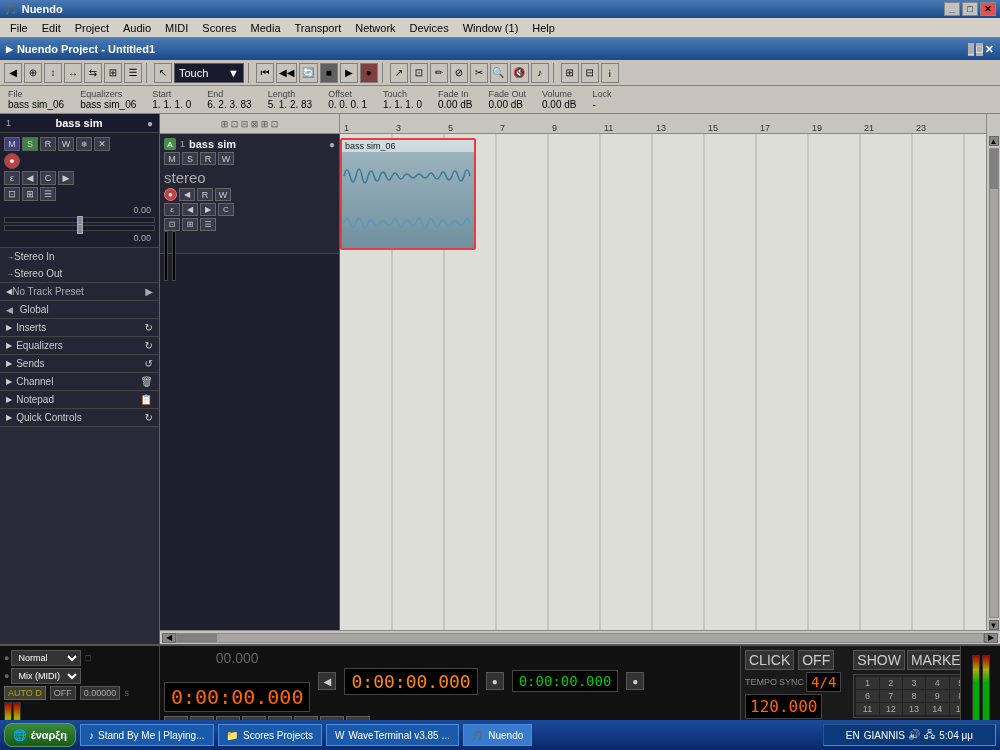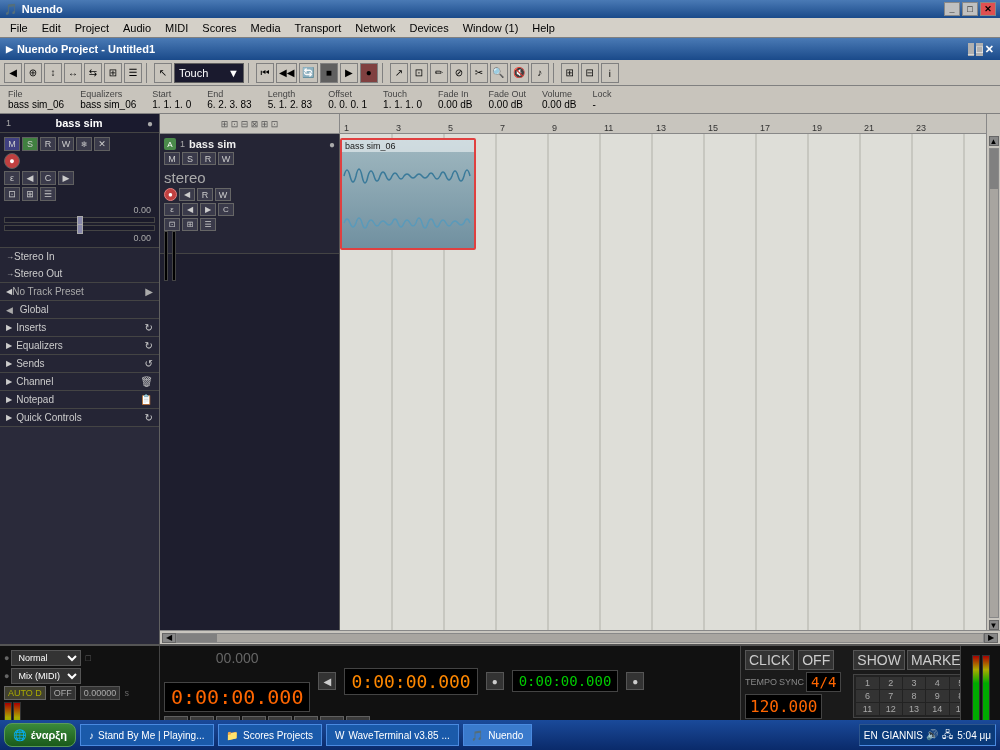--- a/index.html
+++ b/index.html
@@ -380,21 +380,21 @@
       white-space: nowrap;
     }
     .taskbar-item.active { background: #3a7acc; }
     .taskbar-spacer { flex: 1; }
     .taskbar-tray {
       background: #0a3a7a;
       border: 1px inset #4a8ae0;
       height: 22px;
       display: flex;
       align-items: center;
-      padding: 0 4px;
+      padding: 0 22px;
       gap: 4px;
       font-size: 10px;
       color: #fff;
       margin-left: 40px;
     }
     .clock { font-size: 10px; color: #fff; text-align: center; }
   </style>
 </head>
 <body>
 

